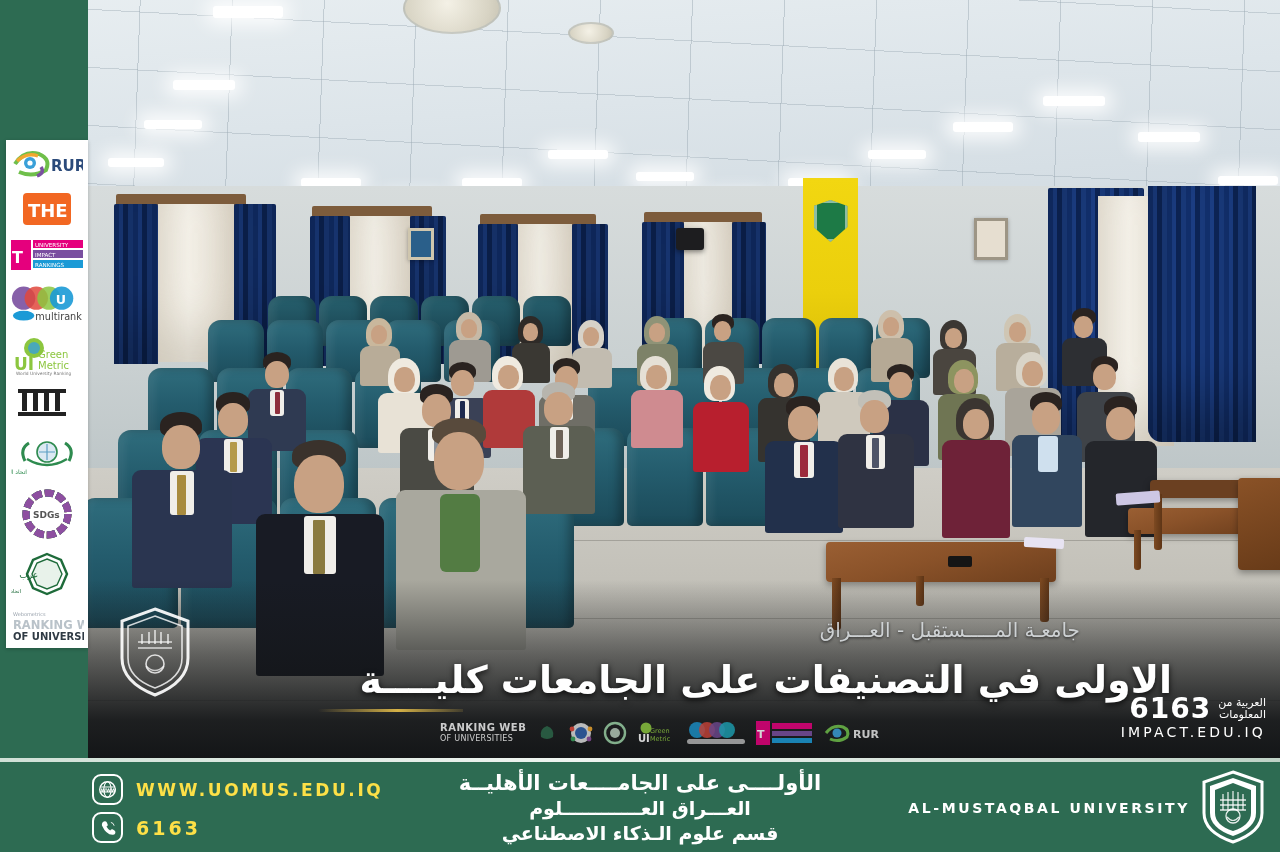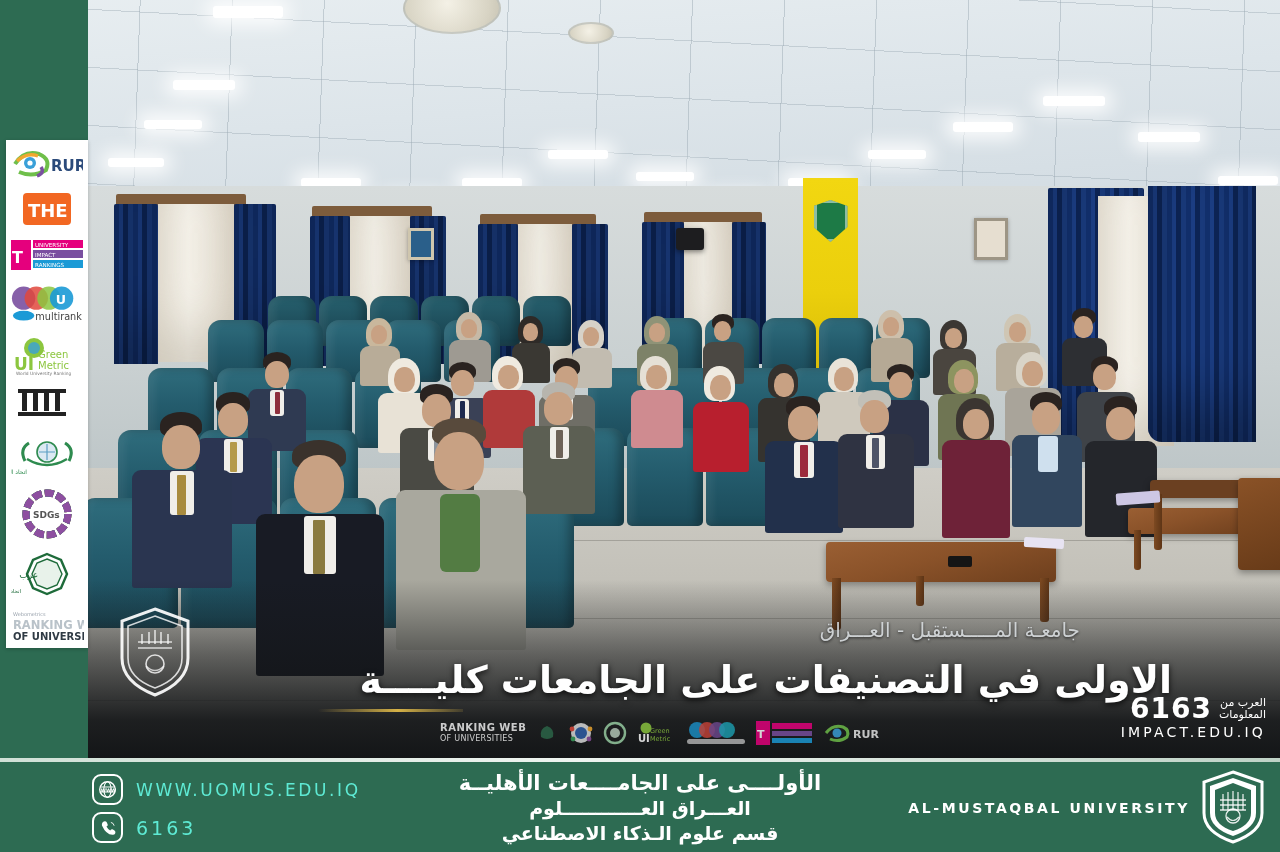--- a/index.html
+++ b/index.html
@@ -210,21 +210,21 @@
   .footer {
     position: absolute; left: 0; top: 762px; width: 1280px; height: 90px;
     background: #2d6b52;
   }
   .foot-contact { position: absolute; left: 92px; top: 12px; }
   .contact-row { display: flex; align-items: center; gap: 13px; margin-bottom: 7px; }
   .cicon {
     width: 31px; height: 31px; border: 2px solid #ffffff; border-radius: 9px;
     display: flex; align-items: center; justify-content: center; color: #fff;
   }
-  .ctext { color: #5eead4; font-weight: normal; letter-spacing: 2.6px; font-size: 17px; }
+  .ctext { color: #fde047; font-weight: bold; letter-spacing: 2.6px; font-size: 17px; }
   .ctext.small { font-size: 19px; letter-spacing: 3px; }
 
   .foot-center {
     position: absolute; left: 400px; top: 8px; width: 480px;
     color: #ffffff; direction: rtl; text-align: center;
   }
   .foot-center div { font-weight: bold; }
   .fc1 { font-size: 21px; line-height: 26px; letter-spacing: 1px; }
   .fc2 { font-size: 19px; line-height: 25px; letter-spacing: 1px; }
   .fc3 { font-size: 19px; line-height: 25px; letter-spacing: 1px; }
@@ -664,21 +664,21 @@
             <circle cx="14" cy="12" r="4.5" fill="#3aa0d8"></circle>
             <text x="30" y="17" font-size="11" font-weight="bold" fill="#e8e8e8" font-family="DejaVu Sans">RUR</text>
           </svg>
         </div>
       </div>
 
       <div class="moreinfo">
         <div class="row1">
           <div class="num">6163</div>
           <div class="ar">
-            <div>العرب من</div>
+            <div>العربية من</div>
             <div>المعلومات</div>
           </div>
         </div>
         <div class="site">IMPACT.EDU.IQ</div>
       </div>
 
     </div>
   </div>
 
   <div class="logo-rail">

